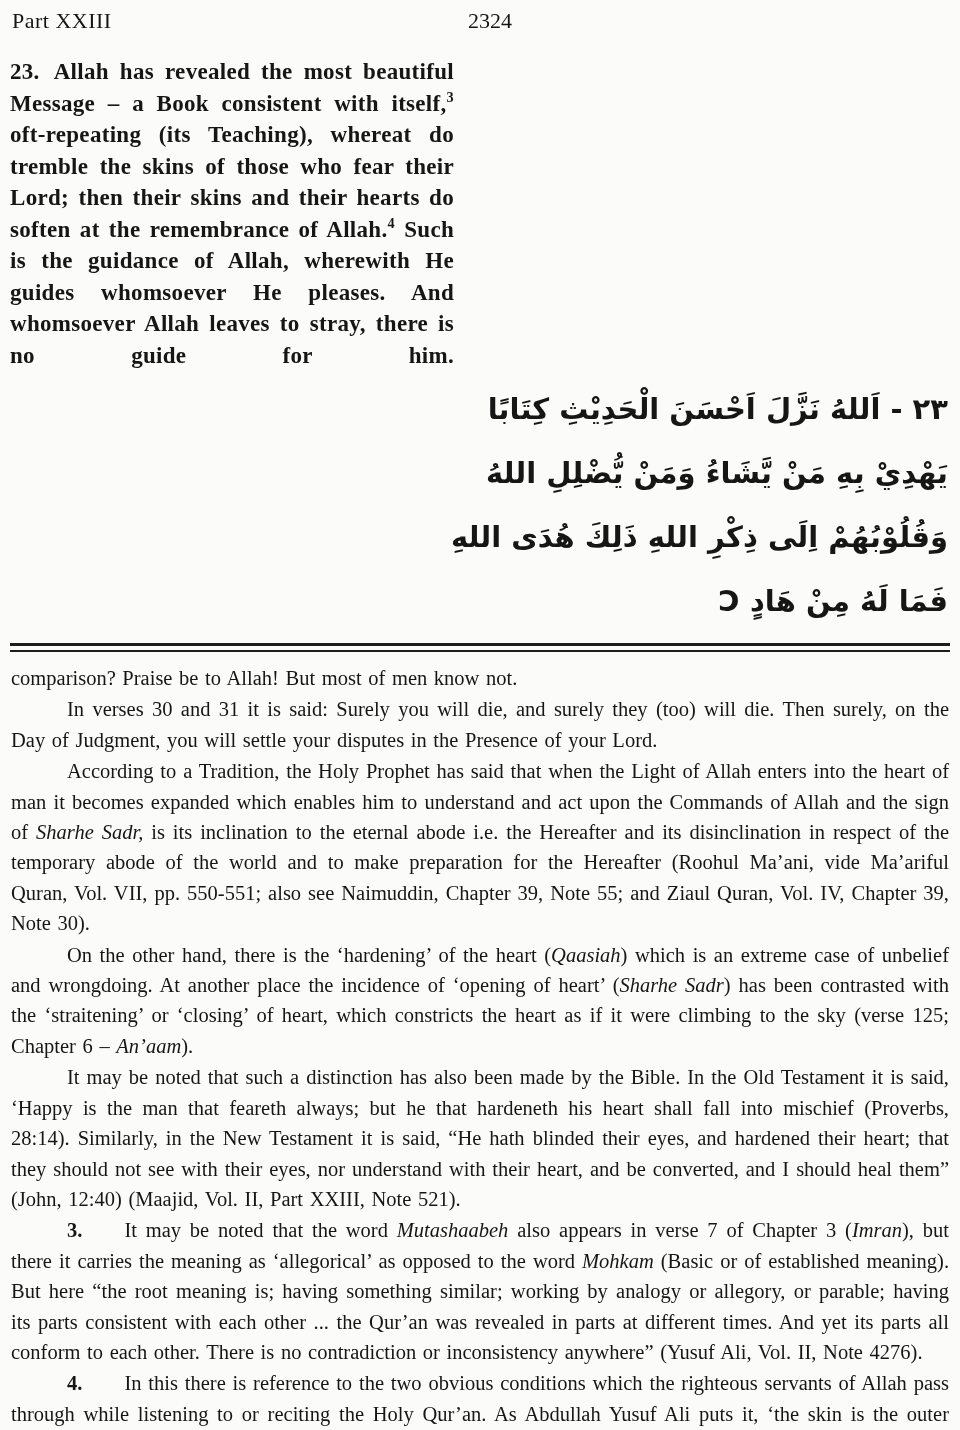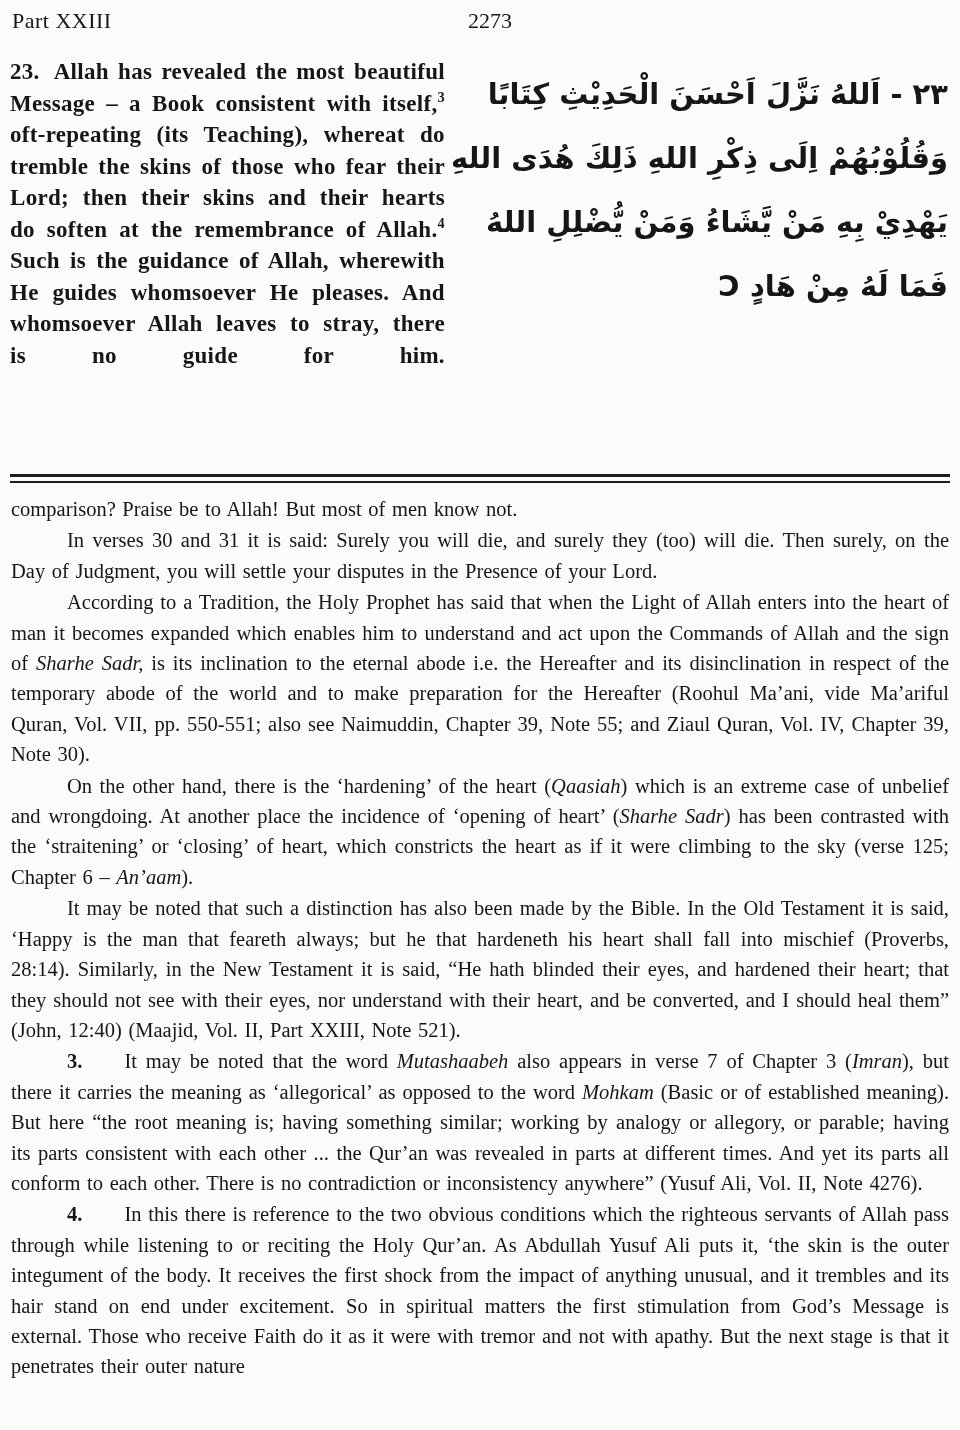--- a/index.html
+++ b/index.html
@@ -24,20 +24,21 @@
   }
   .hdr .left  { width: 250px; text-align: left; letter-spacing: 0.5px; }
   .hdr .mid   { flex: 1; text-align: center; font-style: italic; word-spacing: 4px; }
   .hdr .right { width: 250px; text-align: right; }
 
   
   .verse-row {
     display: flex;
     margin-top: 22px;
     min-height: 408px;
+    flex-direction: column;
   }
   .verse-english {
     width: 444px;
     font-weight: bold;
     font-size: 23px;
     line-height: 31.5px;
     text-align: justify;
     text-align-last: justify;
     word-spacing: 3px;
     letter-spacing: 0.3px;
@@ -77,29 +78,29 @@
   .commentary p.indent { text-indent: 56px; }
   .commentary .pnum { font-weight: bold; margin-right: 42px; }
 </style>
 </head>
 <body>
 
 <div class="page">
 
   <div class="hdr">
     <span class="left">Part XXIII</span>
-    <span class="right">2273</span>
+    <span class="right">2324</span>
   </div>
 
   <div class="verse-row">
     <div class="verse-english" id="verse-english"><span class="vnum">23.</span><span>Allah has revealed the most beautiful Message – a Book consistent with itself,</span><sup>3</sup><span> oft-repeating (its Teaching), whereat do tremble the skins of those who fear their Lord; then their skins and their hearts do soften at the remembrance of Allah.</span><sup>4</sup><span> Such is the guidance of Allah, wherewith He guides whomsoever He pleases. And whomsoever Allah leaves to stray, there is no guide for him.</span></div>
     <div class="verse-arabic" id="verse-arabic" dir="rtl">
         <div class="arabic-line">٢٣ - اَللهُ نَزَّلَ اَحْسَنَ الْحَدِيْثِ كِتَابًا</div>
+        <div class="arabic-line">يَهْدِيْ بِهِ مَنْ يَّشَاءُ وَمَنْ يُّضْلِلِ اللهُ</div>
         <div class="arabic-line">وَقُلُوْبُهُمْ اِلَى ذِكْرِ اللهِ ذَلِكَ هُدَى اللهِ</div>
-        <div class="arabic-line">يَهْدِيْ بِهِ مَنْ يَّشَاءُ وَمَنْ يُّضْلِلِ اللهُ</div>
         <div class="arabic-line center">فَمَا لَهُ مِنْ هَادٍ Ɔ</div>
       </div>
   </div>
 
   <div class="divider"></div>
 
   <div class="commentary" id="commentary">
       <p><span>comparison? Praise be to Allah! But most of men know not.</span></p>
       <p class="indent"><span>In verses 30 and 31 it is said: Surely you will die, and surely they (too) will die. Then surely, on the Day of Judgment, you will settle your disputes in the Presence of your Lord.</span></p>
       <p class="indent"><span>According to a Tradition, the Holy Prophet has said that when the Light of Allah enters into the heart of man it becomes expanded which enables him to understand and act upon the Commands of Allah and the sign of </span><i>Sharhe Sadr,</i><span> is its inclination to the eternal abode i.e. the Hereafter and its disinclination in respect of the temporary abode of the world and to make preparation for the Hereafter (Roohul Ma’ani, vide Ma’ariful Quran, Vol. VII, pp. 550-551; also see Naimuddin, Chapter 39, Note 55; and Ziaul Quran, Vol. IV, Chapter 39, Note 30).</span></p>

